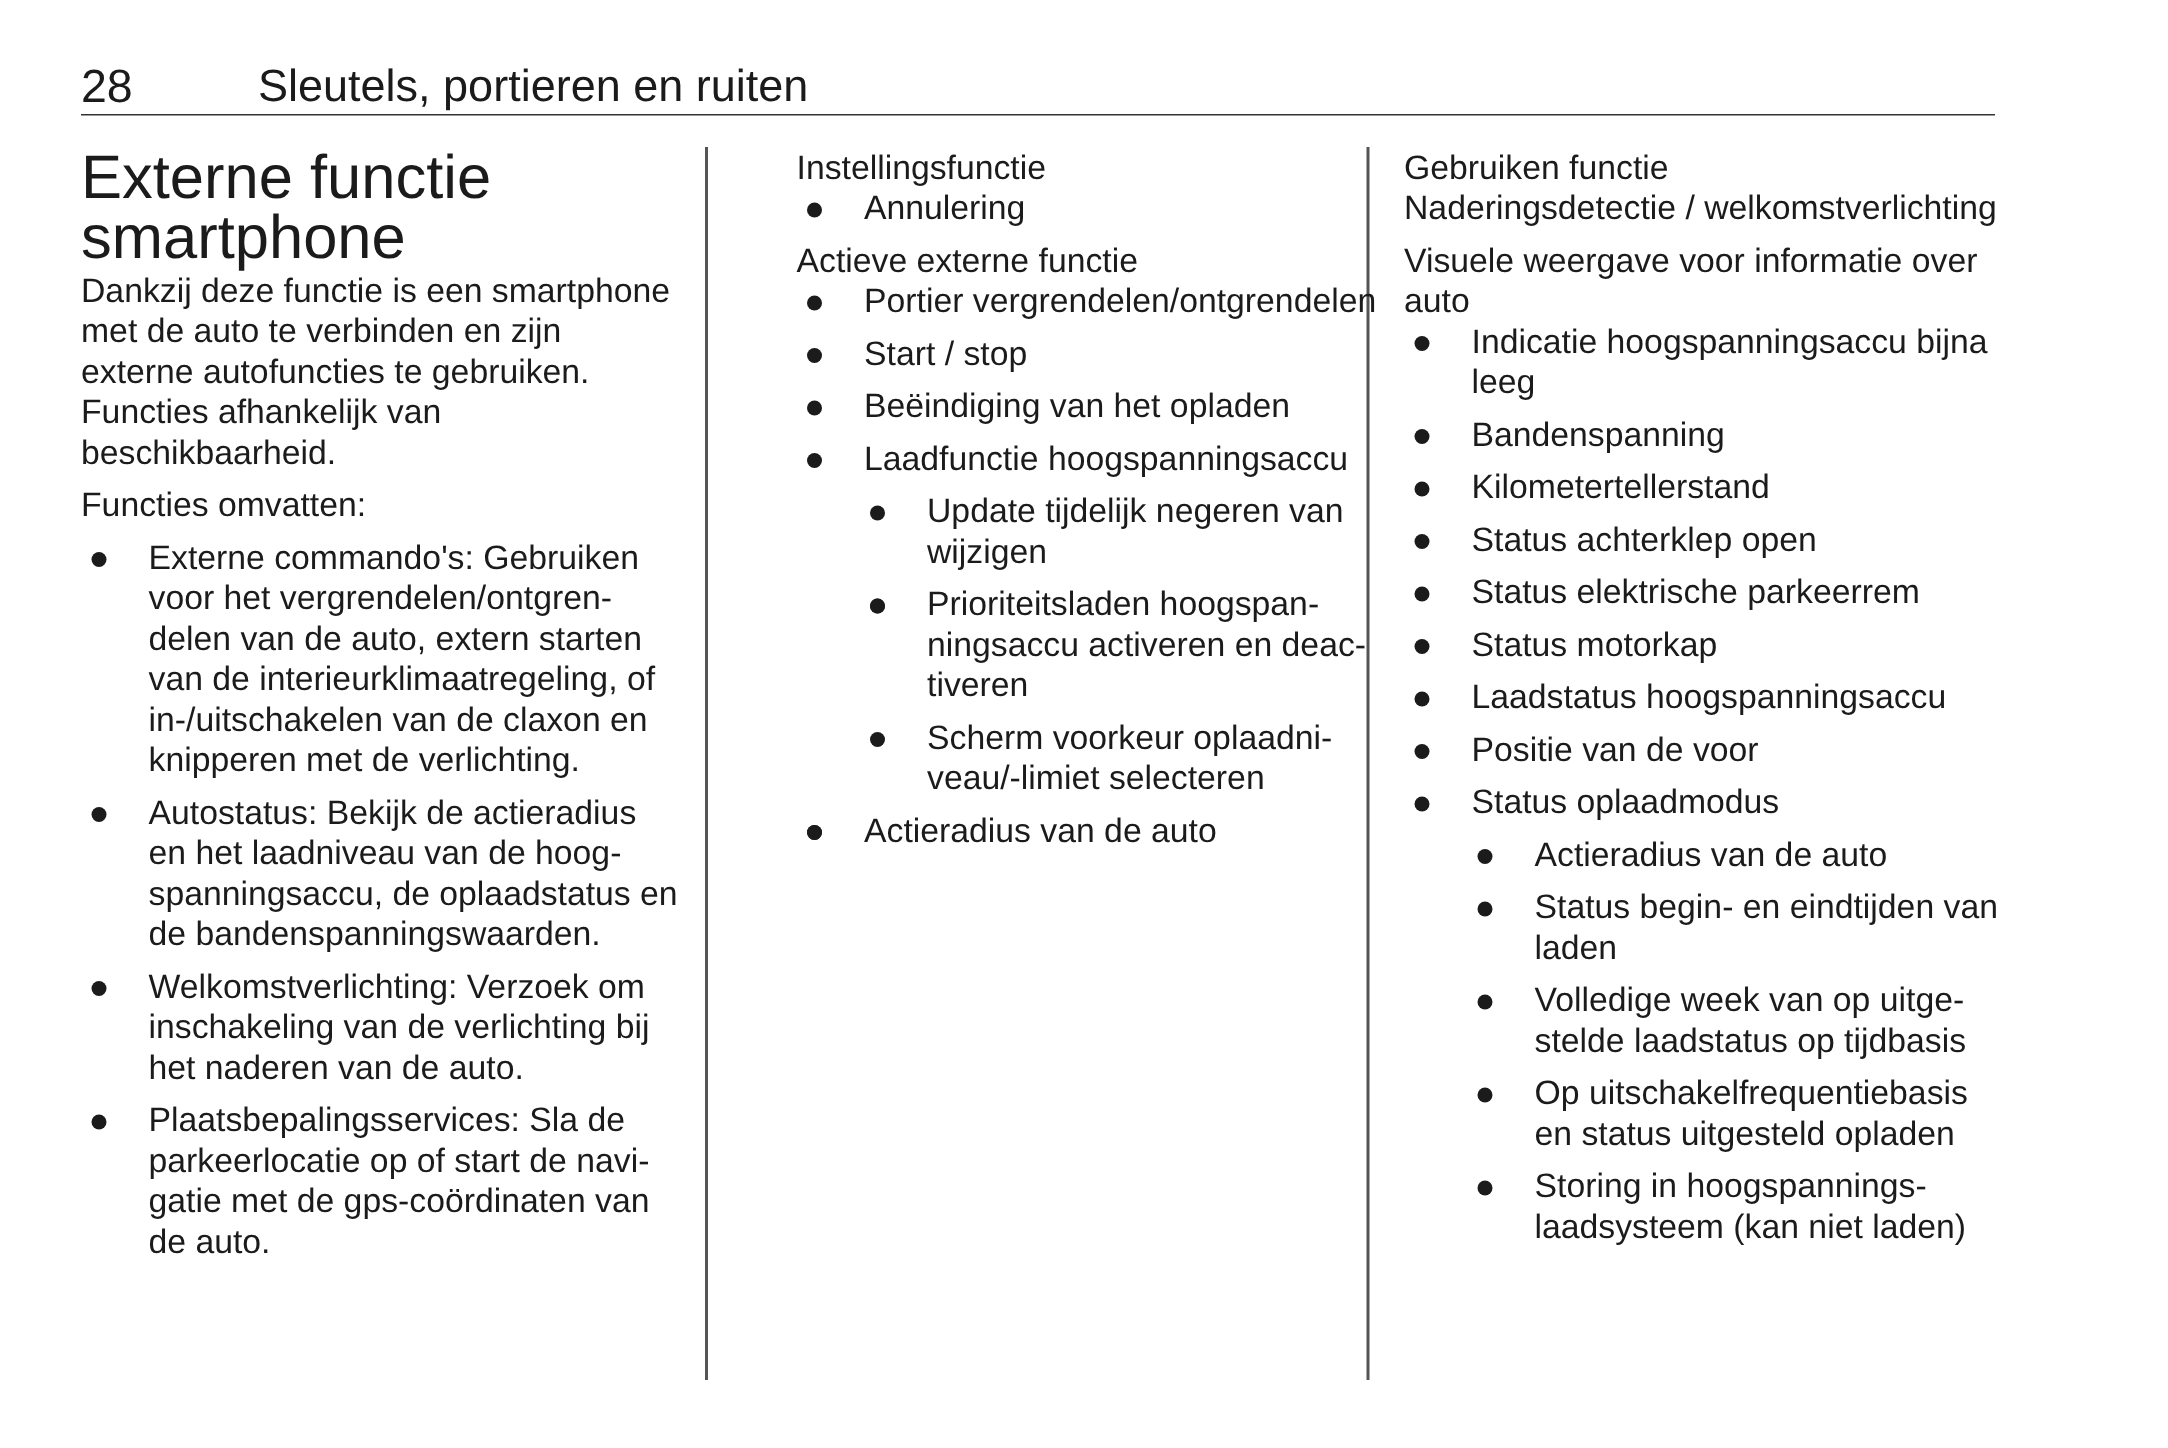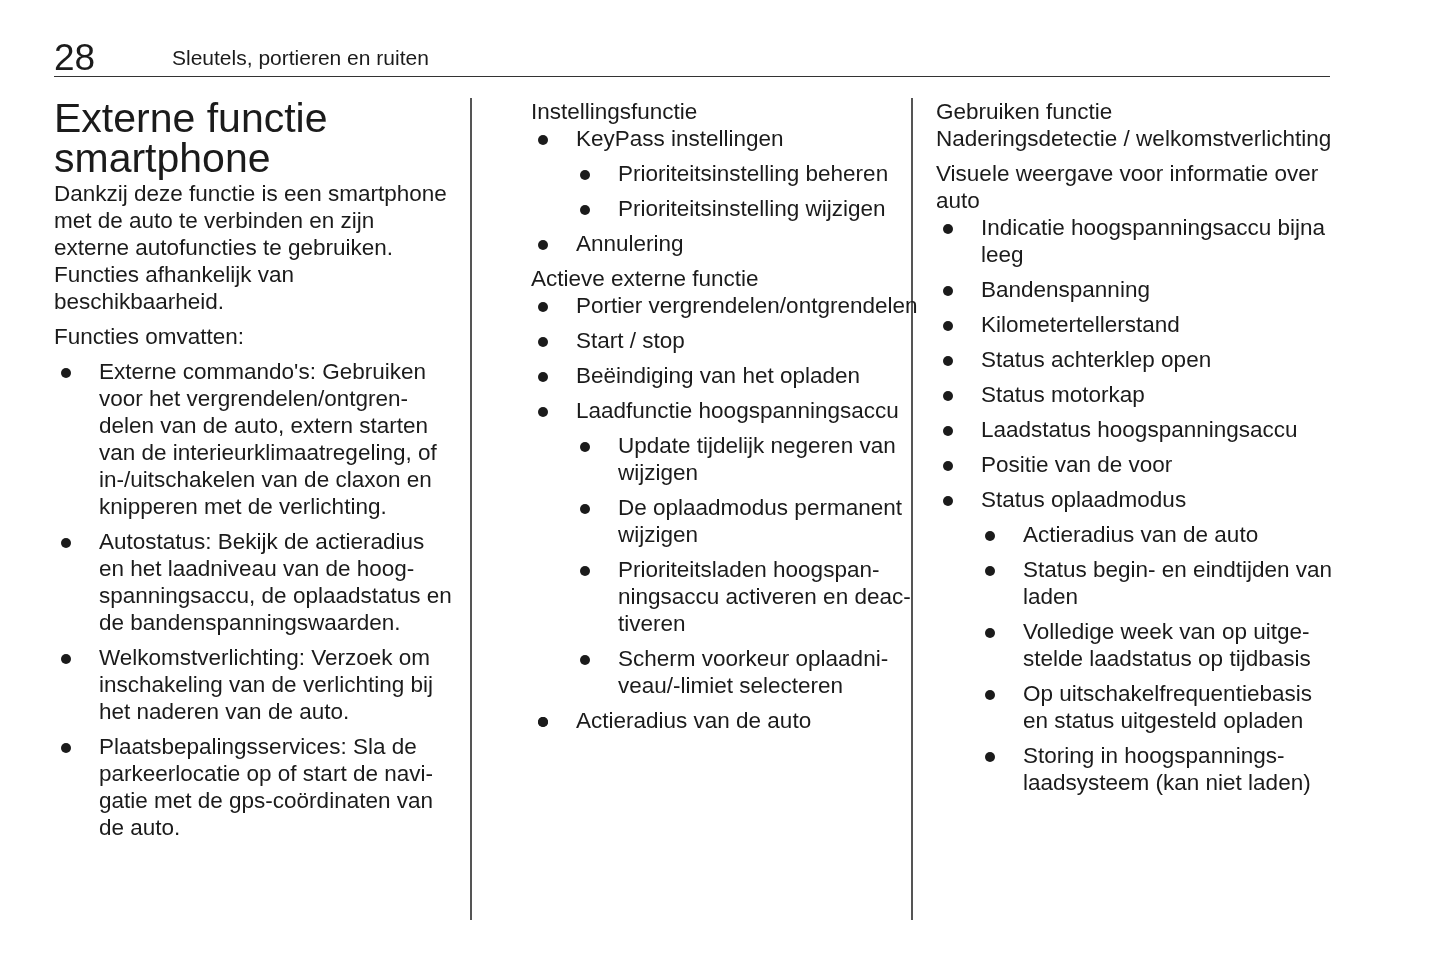--- a/index.html
+++ b/index.html
@@ -1,22 +1,22 @@
 <!DOCTYPE html>
 <html><head>
 <meta charset="utf-8">
 <style>
   html, body { margin: 0; padding: 0; background: #ffffff; }
   body {
     width: 1445px; height: 965px; position: relative; overflow: hidden;
     font-family: "Liberation Sans", sans-serif; color: #1b1b1b;
   }
   .page-header { position: absolute; left: 54px; top: 40px; width: 1276px; height: 36px; border-bottom: 1.5px solid #333; }
-  .page-number { position: absolute; left: 0; top: 0; font-size: 37px; line-height: 36px; }
-  .chapter-title { position: absolute; left: 118px; top: 0; font-size: 21px; line-height: 36px; }
+  .page-number { position: absolute; left: 0; top: 0; font-size: 31px; line-height: 36px; }
+  .chapter-title { position: absolute; left: 118px; top: 0; font-size: 30px; line-height: 36px; }
   .divider { position: absolute; top: 98px; width: 2px; height: 822px; background: #555; }
   .col { position: absolute; top: 98px; font-size: 22.5px; line-height: 27px; }
   .col1 { left: 54px; width: 400px; }
   .col2 { left: 495px; width: 405px; margin-left: 36px; }
   .col3 { left: 936px; width: 400px; }
   .section-title { font-size: 41px; line-height: 40px; margin: 0 0 2px 0; font-weight: normal; }
   p { margin: 0 0 8px 0; }
   .subhead { margin: 0; }
   ul { list-style: none; margin: 0; padding: 0; }
   li { position: relative; padding-left: 45px; margin-bottom: 8px; }
@@ -44,55 +44,50 @@
     <li><span class="bullet"></span><span>Externe commando's: Gebruiken voor het vergrendelen/ontgren­delen van de auto, extern starten van de interieurklimaatregeling, of in-/uitschakelen van de claxon en knipperen met de verlichting.</span></li>
     <li><span class="bullet"></span><span>Autostatus: Bekijk de actieradius en het laadniveau van de hoog­spanningsaccu, de oplaadstatus en de bandenspanningswaar­den.</span></li>
     <li><span class="bullet"></span><span>Welkomstverlichting: Verzoek om inschakeling van de verlich­ting bij het naderen van de auto.</span></li>
     <li><span class="bullet"></span><span>Plaatsbepalingsservices: Sla de parkeerlocatie op of start de navi­gatie met de gps-coördinaten van de auto.</span></li>
   </ul>
 </div>
 
 <div class="col col2">
   <div class="subhead">Instellingsfunctie</div>
   <ul>
-    <li><span class="bullet"></span><span>KeyPass instellingen</span>
-      <ul class="sub">
-        <li><span class="bullet"></span><span>Prioriteitsinstelling beheren</span></li>
-        <li><span class="bullet"></span><span>Prioriteitsinstelling wijzigen</span></li>
-      </ul>
-    </li>
     <li><span class="bullet"></span><span>Annulering</span></li>
   </ul>
   <div class="subhead">Actieve externe functie</div>
   <ul>
     <li><span class="bullet"></span><span>Portier vergrendelen/ontgrende­len</span></li>
     <li><span class="bullet"></span><span>Start / stop</span></li>
     <li><span class="bullet"></span><span>Beëindiging van het opladen</span></li>
     <li><span class="bullet"></span><span>Laadfunctie hoogspanningsaccu</span>
       <ul class="sub">
         <li><span class="bullet"></span><span>Update tijdelijk negeren van wijzigen</span></li>
-        <li><span class="bullet"></span><span>De oplaadmodus permanent wijzigen</span></li>
+        <li><span class="bullet"></span></li>
         <li><span class="bullet"></span><span>Prioriteitsladen hoogspan­ningsaccu activeren en deac­tiveren</span></li>
         <li><span class="bullet"></span><span>Scherm voorkeur oplaadni­veau/-limiet selecteren</span></li>
       </ul>
     </li>
     <li><span class="bullet"></span></li>
     <li><span class="bullet"></span><span>Actieradius van de auto</span></li>
   </ul>
 </div>
 
 <div class="col col3">
   <div class="subhead">Gebruiken functie</div>
   <p>Naderingsdetectie / welkomstverlich­ting</p>
   <div class="subhead">Visuele weergave voor informatie over auto</div>
   <ul>
     <li><span class="bullet"></span><span>Indicatie hoogspanningsaccu bijna leeg</span></li>
     <li><span class="bullet"></span><span>Bandenspanning</span></li>
     <li><span class="bullet"></span><span>Kilometertellerstand</span></li>
     <li><span class="bullet"></span><span>Status achterklep open</span></li>
+    <li><span class="bullet"></span><span>Status elektrische parkeerrem</span></li>
     <li><span class="bullet"></span><span>Status motorkap</span></li>
     <li><span class="bullet"></span><span>Laadstatus hoogspanningsaccu</span></li>
     <li><span class="bullet"></span><span>Positie van de voor</span></li>
     <li><span class="bullet"></span><span>Status oplaadmodus</span>
       <ul class="sub">
         <li><span class="bullet"></span><span>Actieradius van de auto</span></li>
         <li><span class="bullet"></span><span>Status begin- en eindtijden van laden</span></li>
         <li><span class="bullet"></span><span>Volledige week van op uitge­stelde laadstatus op tijdbasis</span></li>
         <li><span class="bullet"></span><span>Op uitschakelfrequentieba­sis en status uitgesteld opla­den</span></li>
         <li><span class="bullet"></span><span>Storing in hoogspannings­laadsysteem (kan niet laden)</span></li>

